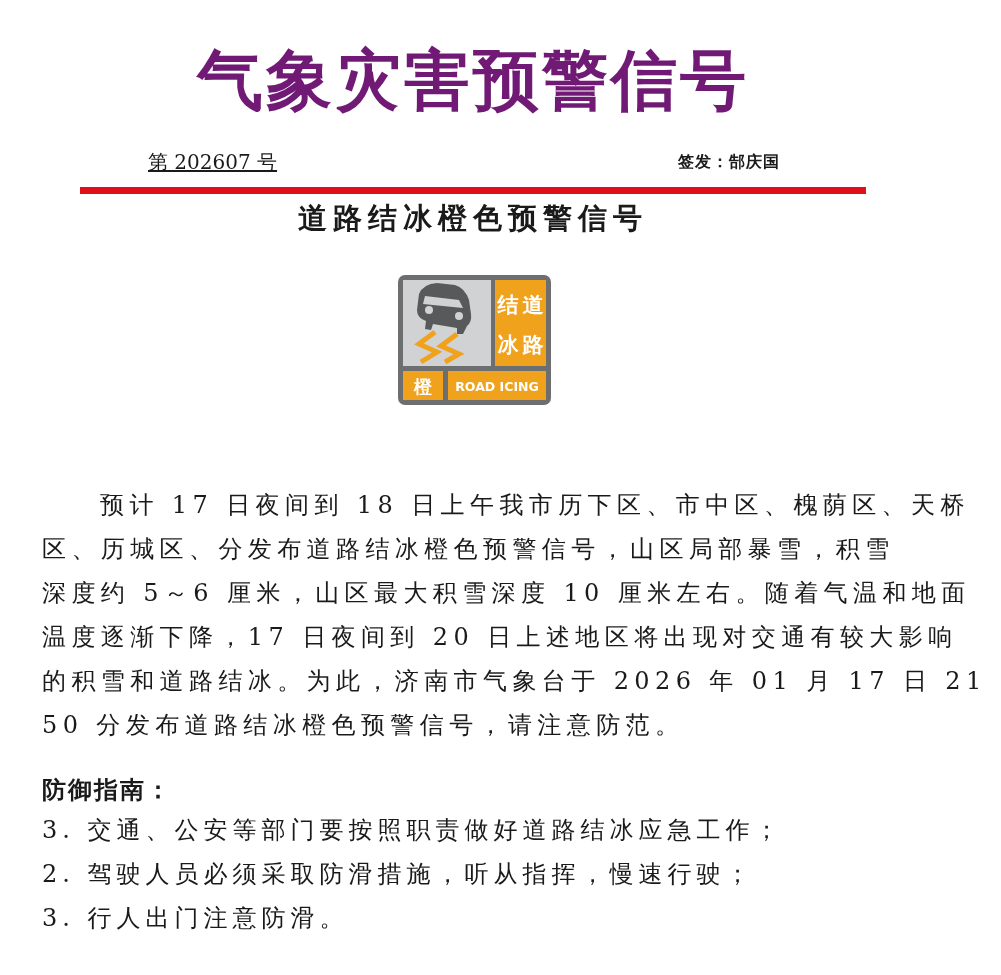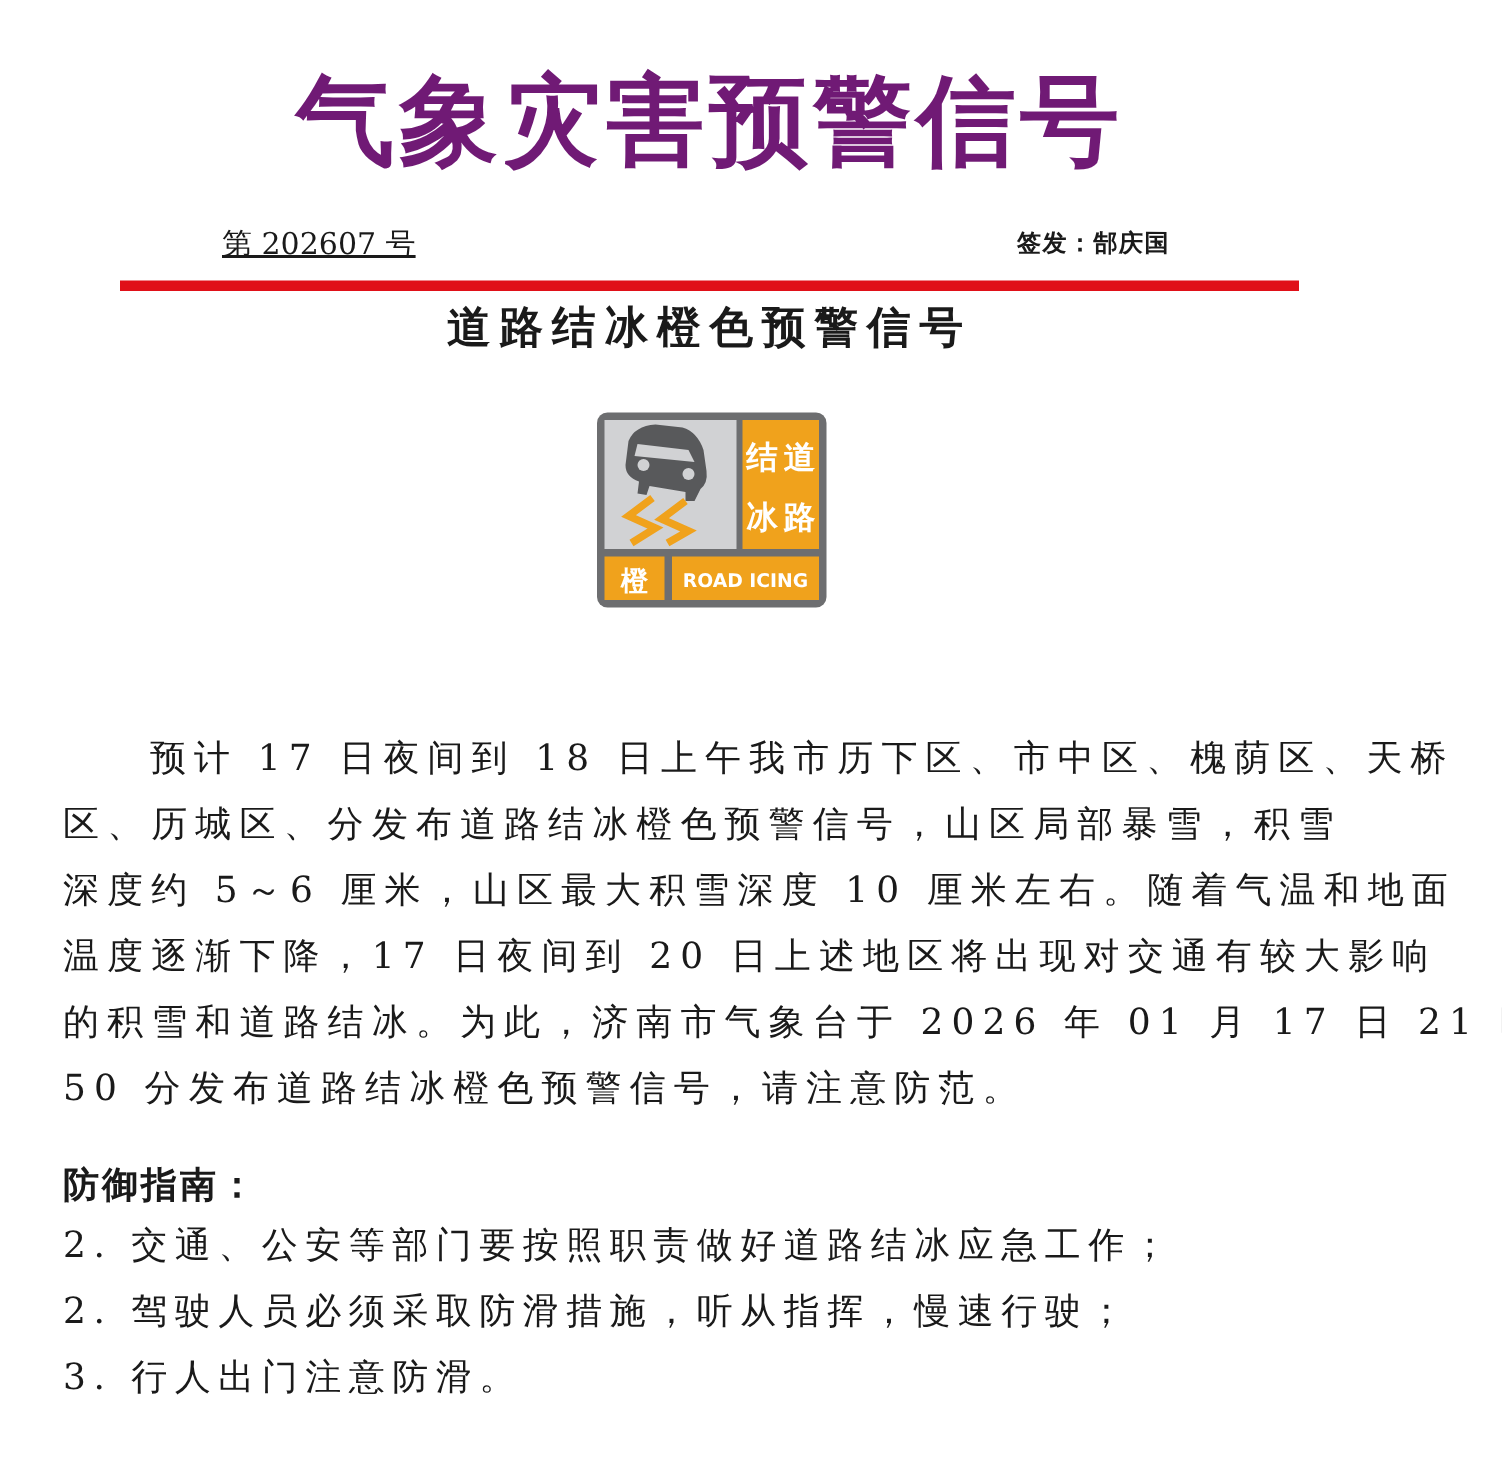--- a/index.html
+++ b/index.html
@@ -60,16 +60,16 @@
   <div class="line indent">预计 17 日夜间到 18 日上午我市历下区、市中区、槐荫区、天桥</div>
   <div class="line">区、历城区、分发布道路结冰橙色预警信号，山区局部暴雪，积雪</div>
   <div class="line">深度约 5～6 厘米，山区最大积雪深度 10 厘米左右。随着气温和地面</div>
   <div class="line">温度逐渐下降，17 日夜间到 20 日上述地区将出现对交通有较大影响</div>
   <div class="line">的积雪和道路结冰。为此，济南市气象台于 2026 年 01 月 17 日 21 时</div>
   <div class="line">50 分发布道路结冰橙色预警信号，请注意防范。</div>
 </div>
 
 <div class="heading">防御指南：</div>
 <div class="guide">
-  <div class="line">2. 交通、公安等部门要按照职责做好道路结冰应急工作；</div>
+  <div class="line">3. 交通、公安等部门要按照职责做好道路结冰应急工作；</div>
   <div class="line">2. 驾驶人员必须采取防滑措施，听从指挥，慢速行驶；</div>
   <div class="line">3. 行人出门注意防滑。</div>
 </div>
 
 </body></html>

